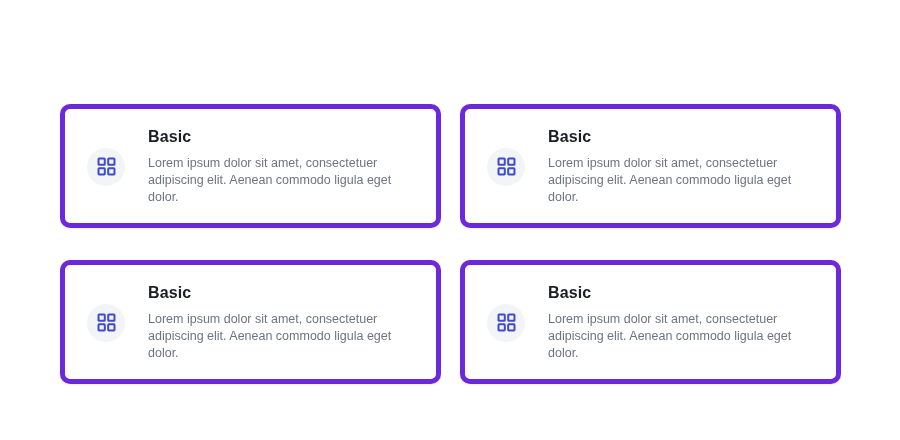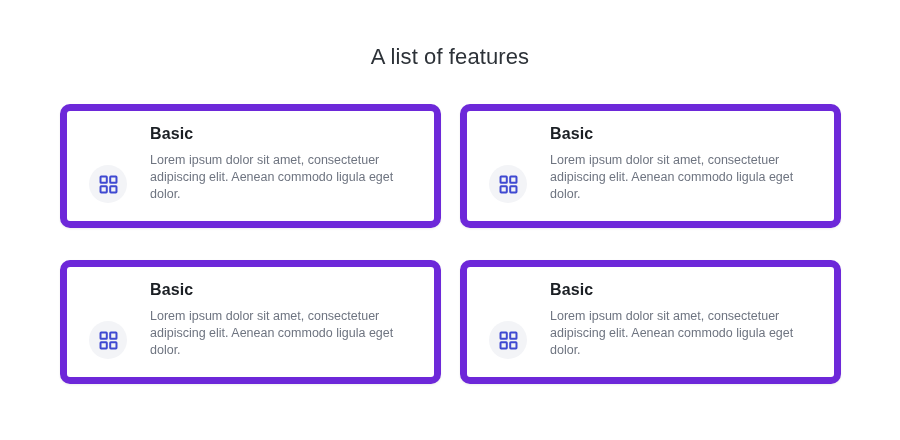--- a/index.html
+++ b/index.html
@@ -44,26 +44,26 @@
     width: 781px;
     display: grid;
     grid-template-columns: 381px 381px;
     grid-template-rows: 124px 124px;
     column-gap: 19px;
     row-gap: 32px;
   }
 
   .feature-card {
     background: #ffffff;
-    border: 7px solid #6d28d9;
+    border: 5px solid #6d28d9;
     border-radius: 10px;
     box-shadow: 0 1px 3px rgba(16, 24, 40, 0.045),
                 0 1px 2px rgba(16, 24, 40, 0.03);
     display: flex;
-    align-items: flex-end;
+    align-items: center;
     padding: 18px 22px 18px 22px;
   }
 
   
   .feature-icon-wrap {
     flex: 0 0 auto;
     width: 38px;
     height: 38px;
     border-radius: 50%;
     background: #f3f4f7;
@@ -101,21 +101,20 @@
     color: #6e7480;
     line-height: 17px;
     max-width: 262px;
   }
 </style>
 </head>
 <body>
 
 <div class="page">
 
-  <h1 class="page-title">A list of features</h1>
 
   <div class="features-grid">
 
     <div class="feature-card">
       <span class="feature-icon-wrap">
         <svg viewBox="0 0 20 20" fill="none" xmlns="http://www.w3.org/2000/svg">
           <rect x="1.6" y="1.6" width="6.6" height="6.6" rx="0.7" stroke="#3f49d1" stroke-width="2.1"></rect>
           <rect x="11.8" y="1.6" width="6.6" height="6.6" rx="0.7" stroke="#3f49d1" stroke-width="2.1"></rect>
           <rect x="1.6" y="11.8" width="6.6" height="6.6" rx="0.7" stroke="#3f49d1" stroke-width="2.1"></rect>
           <rect x="11.8" y="11.8" width="6.6" height="6.6" rx="0.7" stroke="#3f49d1" stroke-width="2.1"></rect>

